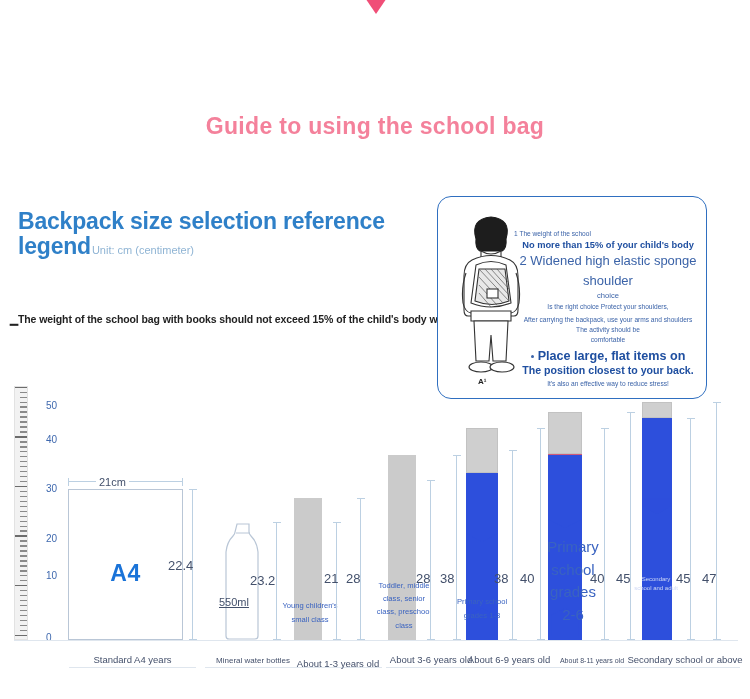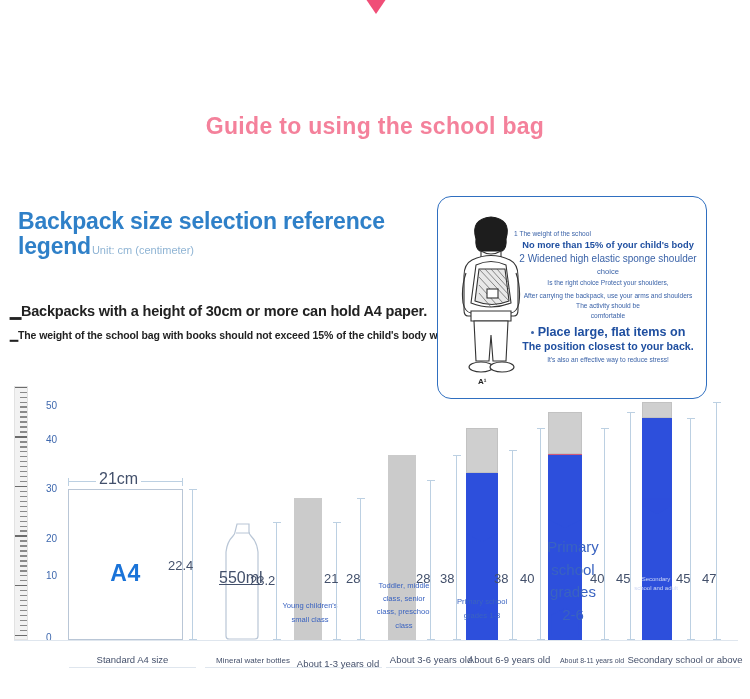--- a/index.html
+++ b/index.html
@@ -328,21 +328,21 @@
   .dim-h::before { left: 0; }
   .dim-h::after  { right: 0; }
   .dim-text {
     position: absolute;
     font-size: 13px;
     color: #43506b;
     white-space: nowrap;
   }
   .w-label {
     position: absolute;
-    font-size: 16px;
+    font-size: 11px;
     color: #43506b;
     background: #fff;
     padding: 0 3px;
   }
 </style>
 </head>
 <body>
 
 <div class="top-arrow"></div>
 
@@ -350,21 +350,20 @@
 
 <div class="head-block">
   <div class="head-line1">Backpack size selection reference</div>
   <div class="head-line2row">
     <span class="head-legend">legend</span>
     <span class="head-unit">Unit: cm (centimeter)</span>
   </div>
 </div>
 
 <div class="bullets">
-  <div class="bullet1">▁Backpacks with a height of 30cm or more can hold A4 paper.</div>
   <div class="bullet2">▁The weight of the school bag with books should not exceed 15% of the child's body weight.</div>
 </div>
 
 <div class="tips-panel">
   <svg class="boy" viewBox="0 0 74 178">
     <g fill="none" stroke="#333" stroke-width="1.1">
       <path d="M22 26 q-6 -20 15 -22 q21 2 15 22 q1 9 -4 12 l-22 0 q-5 -3 -4 -12z" fill="#1d1d1d" stroke="#1d1d1d"></path>
       <path d="M27 38 q10 6 20 0 l0 8 q-10 5 -20 0z" fill="#fff"></path>
       <path d="M18 47 q19 -9 38 0 q8 4 8 16 l0 34 q0 6 -4 6 l-46 0 q-4 0 -4 -6 l0 -34 q0 -12 8 -16z" fill="#fff"></path>
       <path d="M22 52 q15 -7 30 0 l5 38 q-20 8 -40 0z" fill="#fff"></path>
@@ -378,21 +377,21 @@
       <ellipse cx="27" cy="154" rx="12" ry="5" fill="#fff"></ellipse>
       <ellipse cx="48" cy="154" rx="12" ry="5" fill="#fff"></ellipse>
     </g>
   </svg>
   <div class="boy-caption">A¹</div>
 
 
   <div class="tips-body">
     <div class="t-sm t-left">1 The weight of the school</div>
     <div class="t-mid">No more than 15% of your child's body</div>
-    <div class="t-sm" style="font-size:10px;">2 Widened high elastic sponge shoulder</div>
+    <div class="t-sm" style="font-size:13px;">2 Widened high elastic sponge shoulder</div>
     <div class="t-sm" style="font-size:7.6px;">choice</div>
     <div class="t-sm">Is the right choice  Protect your shoulders,</div>
     <div class="t-sm" style="margin-top:4px;">After carrying the backpack, use your arms and shoulders</div>
     <div class="t-sm">The activity should be</div>
     <div class="t-sm">comfortable</div>
     <div class="t-big" style="margin-top:4px;">
       <span class="dot-mark"></span><span>Place large, flat items on</span>
     </div>
     <div class="t-big2">The position closest to your back.</div>
     <div class="t-sm" style="margin-top:3px;">It's also an effective way to reduce stress!</div>
@@ -466,29 +465,29 @@
 
   <div class="item" style="left:60px; width:145px;">
     <div class="a4-sheet" style="left:8px; bottom:28px; width:115px; height:151px;">
       <div class="a4-label">A4</div>
     </div>
     <div class="dim-h" style="left:8px; bottom:186px; width:115px;"></div>
     <div class="w-label" style="left:36px; bottom:180px;">21cm</div>
     <div class="dim-v" style="left:132px; bottom:28px; height:151px;"></div>
     <div class="dim-text" style="left:108px; bottom:95px;">22.4</div>
     <div class="cap-rule"></div>
-    <div class="caption">Standard A4 size</div>
+    <div class="caption">Standard A4 years</div>
   </div>
 
   <div class="item" style="left:198px; width:110px;">
     <svg class="bottle-svg" style="left:22px; bottom:28px;" width="46" height="118" viewBox="0 0 46 118">
       <path d="M17 2 l12 0 l0 8 q0 2 2 4 q6 6 7 16 l0 84 q0 3 -3 3 l-26 0 q-3 0 -3 -3 l0 -84 q1 -10 7 -16 q2 -2 2 -4z" fill="#ffffff" stroke="#b9c6d6" stroke-width="1.2"></path>
       <path d="M16 11 l14 0" stroke="#b9c6d6" stroke-width="1"></path>
     </svg>
-    <div class="w-label" style="left:18px; bottom:81px; background:transparent;text-decoration:underline;">550ml</div>
+    <div class="w-label" style="left:18px; bottom:60px; background:transparent;text-decoration:underline;">550ml</div>
     <div class="dim-v" style="left:78px; bottom:28px; height:118px;"></div>
     <div class="dim-text" style="left:52px; bottom:80px;">23.2</div>
     <div class="cap-rule"></div>
     <div class="caption sm">Mineral water bottles</div>
   </div>
 
   <div class="item" style="left:288px; width:100px;">
     <div class="bag" style="left:6px; bottom:28px; width:28px; height:142px;">
       <div class="bag-body grey" style="top:0; bottom:0;"></div>
       <div class="bag-point grey" style="top:98px;"></div>

